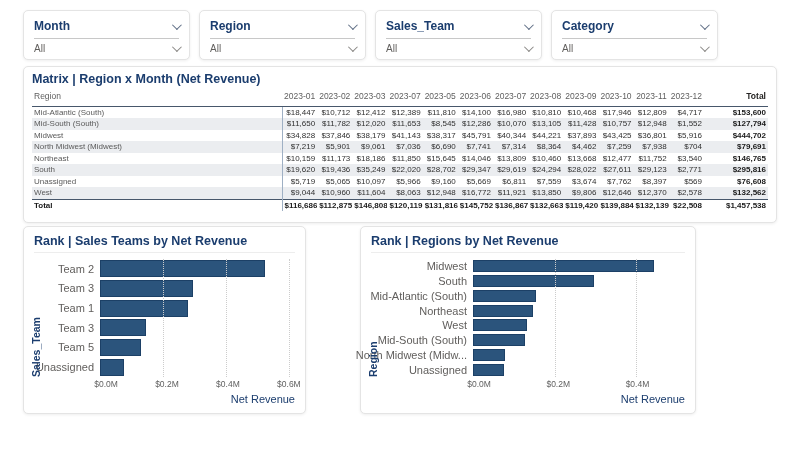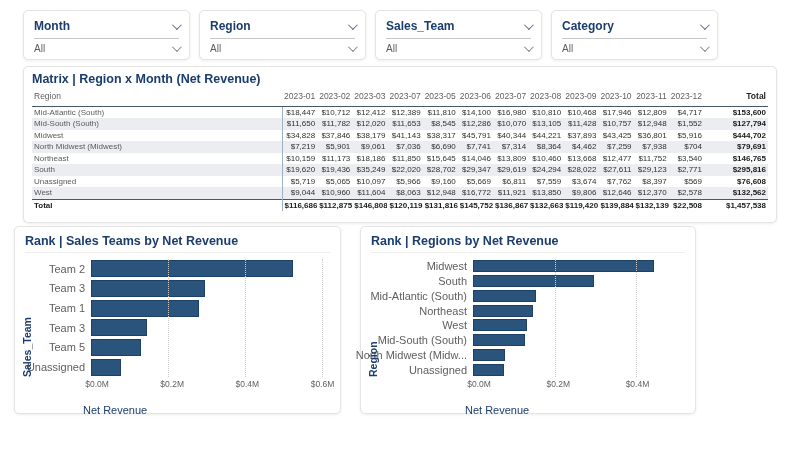--- a/index.html
+++ b/index.html
@@ -34,21 +34,21 @@
   table.matrix td { color:#303030; text-align:right; }
   table.matrix td.rowlabel { color:#5a5a5a; text-align:left; border-right:1px solid #9fb0c4; }
   table.matrix tbody tr:nth-child(even) { background:#ebedf0; }
   table.matrix td.totalcol { font-weight:bold; color:#1a1a1a; }
   table.matrix tr.grand td { font-weight:bold; color:#1a1a1a; border-top:1px solid #47576b; }
   table.matrix tr.grand td.rowlabel { color:#1a1a1a; }
 
   
   .chart-card { position:absolute; top:226px; background:#fff; border:1px solid #e4e4e4; border-radius:5px;
                 box-shadow:0 1px 3px rgba(0,0,0,0.07); padding:7px 10px 6px 10px; }
-  .chart-card.left  { left:14px;  width:327px; height:188px; }
+  .chart-card.left  { left:23px;  width:283px; height:188px; }
   .chart-card.right { left:360px; width:336px; height:188px; }
   .chart-card .card-title { border-bottom:1px solid #ededed; padding-bottom:4px; margin-bottom:6px; }
   .chart-body { position:relative; height:150px; }
   .ylabel { position:absolute; left:-4px; top:38px; height:80px; display:flex; align-items:center;
             writing-mode:vertical-rl; transform:rotate(180deg); color:#1b3d6e; font-size:10.5px; font-weight:bold; }
   .plot { display:flex; height:118px; margin-left:14px; }
   .labels-col { display:flex; flex-direction:column; justify-content:space-around; align-items:flex-end;
                 padding-right:6px; }
   .left  .labels-col { width:52px; }
   .right .labels-col { width:88px; }
@@ -57,21 +57,21 @@
   .gridline { position:absolute; top:0; bottom:0; width:0; border-left:1px dotted #cccccc; }
   .bar { background:#2b547c; border:1px solid #1c4066; }
   .left  .bar { height:17px; }
   .right .bar { height:12px; }
   .axis-row { display:flex; margin-left:14px; height:13px; }
   .axis-spacer {}
   .left  .axis-spacer { width:58px; }
   .right .axis-spacer { width:94px; }
   .ticks { flex:1; position:relative; }
   .tick-label { position:absolute; transform:translateX(-50%); color:#5f5f5f; font-size:8.5px; top:2px; white-space:nowrap; }
-  .xlabel { text-align:left; color:#1b3d6e; font-size:11px; margin-top:14px; }
+  .xlabel { text-align:right; color:#1b3d6e; font-size:11px; margin-top:3px; }
   .left  .xlabel { margin-left:58px; }
   .right .xlabel { margin-left:94px; }
 </style>
 </head>
 <body>
 
 <div class="canvas">
 
   <div class="slicer-row">
     <div class="slicer-card">

